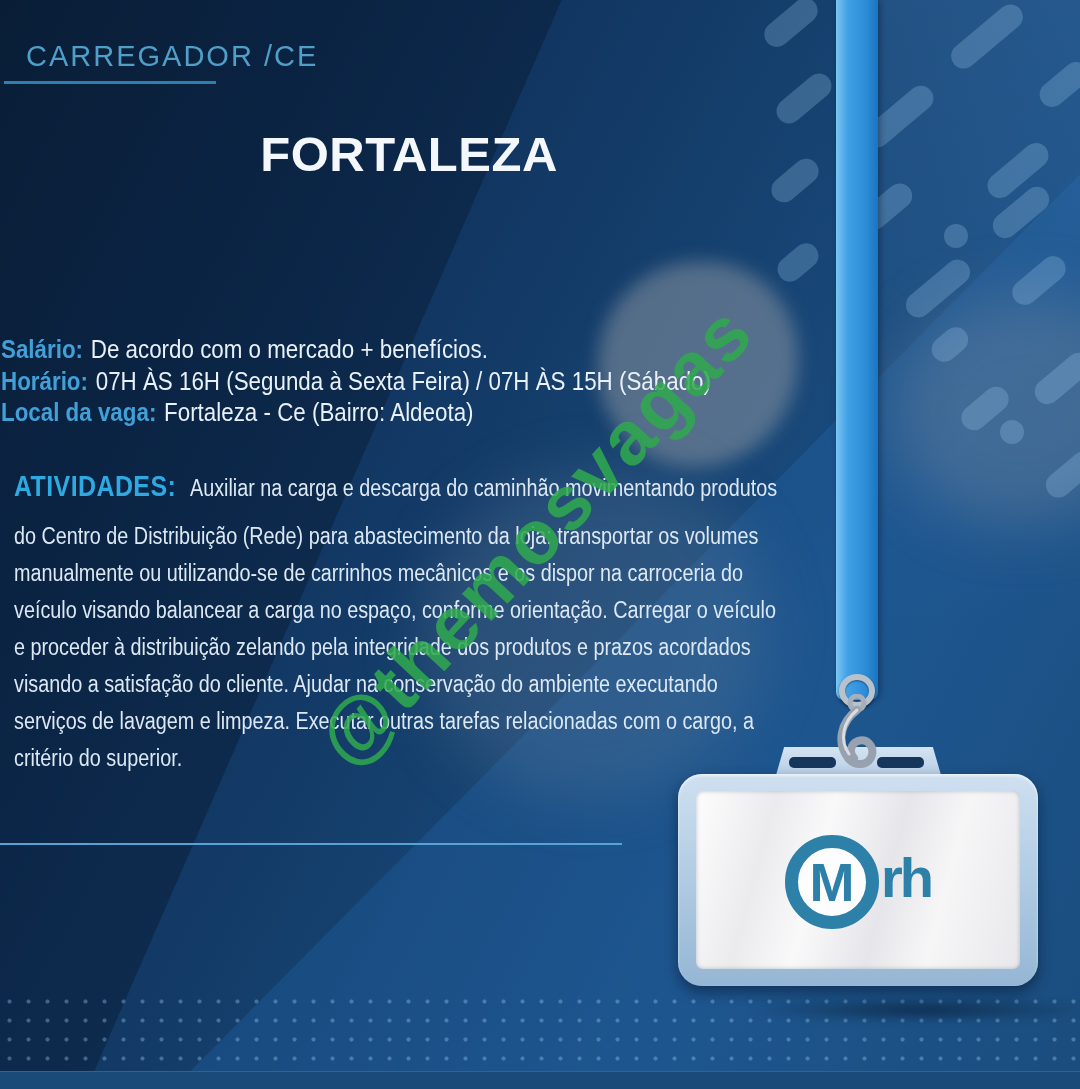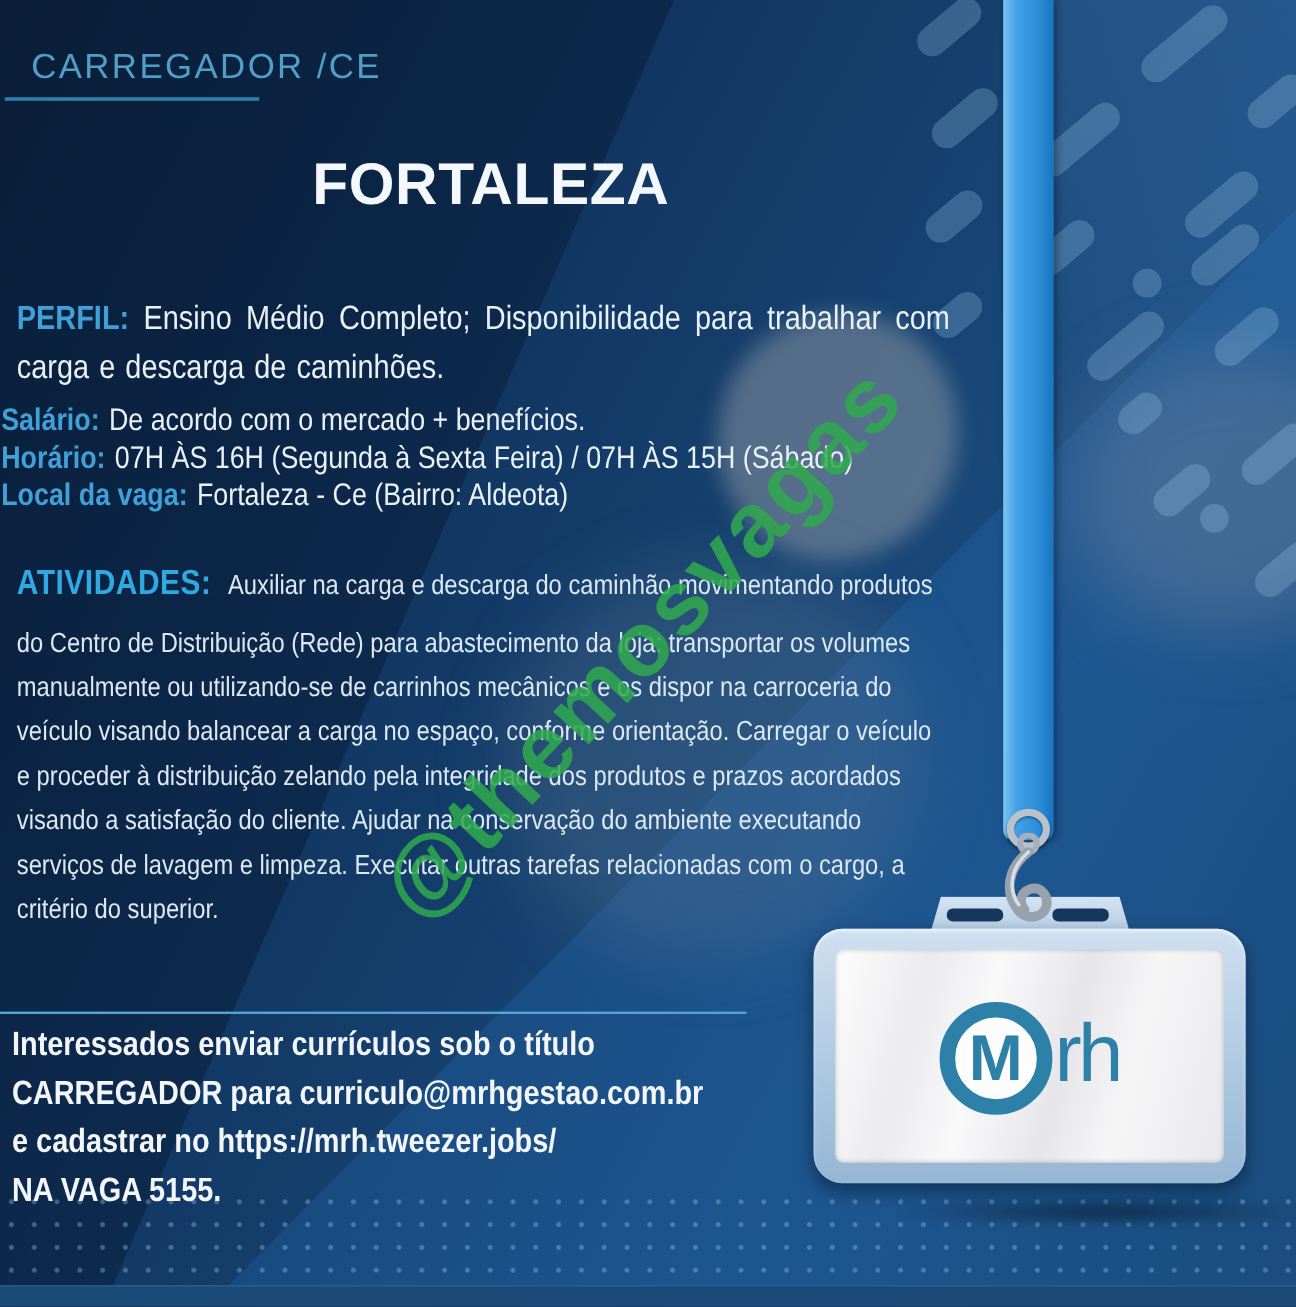--- a/index.html
+++ b/index.html
@@ -43,21 +43,21 @@
     border-radius:24px;box-shadow:0 6px 14px rgba(2,12,28,0.45), inset 0 2px 3px rgba(255,255,255,0.6);}
   .badge-card{position:absolute;left:696px;top:791px;width:324px;height:178px;z-index:5;
     border-radius:7px;
     background:linear-gradient(105deg,#fdfdfd 0%,#ebebee 22%,#f9f9fa 38%,#e6e6ea 58%,#f6f6f7 74%,#e8e8ec 100%);
     box-shadow:inset 0 0 4px rgba(60,80,100,0.35);
     display:flex;align-items:center;justify-content:center;}
   .logo{display:flex;align-items:center;transform:translateY(2px);}
   .logo-circle{width:68px;height:68px;border:13px solid #2d80a8;border-radius:50%;background:#fdfdfd;
     display:flex;align-items:center;justify-content:center;
     font-weight:900;font-size:54px;color:#2d80a8;line-height:1;}
-  .logo-rh{font-size:68px;font-weight:400;color:#2d80a8;letter-spacing:-3px;line-height:0.8;
+  .logo-rh{font-size:56px;font-weight:700;color:#2d80a8;letter-spacing:-3px;line-height:0.8;
     margin-left:2px;transform:translateY(-4px);}
   .badge-shadow{position:absolute;left:745px;top:998px;width:350px;height:24px;z-index:3;
     background:radial-gradient(ellipse at center,rgba(4,14,28,0.55) 0%,rgba(4,14,28,0) 70%);
     filter:blur(4px);}
   
   .loc-tag{position:absolute;left:26px;top:40px;font-size:29px;letter-spacing:2px;color:#4f9fc9;z-index:3;}
   .loc-underline{position:absolute;left:4px;top:81px;width:212px;height:3px;background:#2f7fae;z-index:3;}
   .title{position:absolute;left:14px;top:126px;width:790px;text-align:center;
     font-size:49px;font-weight:bold;color:#f4f8fc;letter-spacing:0.5px;z-index:3;}
   .cond{white-space:nowrap;transform:scaleX(0.86);transform-origin:0 0;}
@@ -128,27 +128,20 @@
       </div>
       <div class="logo-rh">rh</div>
     </div>
   </div>
   <div class="badge-shadow"></div>
 
   <div class="loc-tag">CARREGADOR /CE</div>
   <div class="loc-underline"></div>
   <div class="title">FORTALEZA</div>
 
-  <div class="profile">
-    <div class="cond" style="word-spacing:6px;">
-      <span class="label">PERFIL:</span>
-      <span>Ensino Médio Completo; Disponibilidade para trabalhar com</span>
-    </div>
-    <div class="cond">carga e descarga de caminhões.</div>
-  </div>
 
   <div class="details">
     <div class="cond">
       <span class="label">Salário:</span><span class="val">De acordo com o mercado + benefícios.</span>
     </div>
     <div class="cond">
       <span class="label">Horário:</span><span class="val">07H ÀS 16H (Segunda à Sexta Feira) / 07H ÀS 15H (Sábado)</span>
     </div>
     <div class="cond">
       <span class="label">Local da vaga:</span><span class="val">Fortaleza - Ce (Bairro: Aldeota)</span>
@@ -162,21 +155,15 @@
     <div class="cond">do Centro de Distribuição (Rede) para abastecimento da loja: transportar os volumes</div>
     <div class="cond">manualmente ou utilizando-se de carrinhos mecânicos e os dispor na carroceria do</div>
     <div class="cond">veículo visando balancear a carga no espaço, conforme orientação.  Carregar o veículo</div>
     <div class="cond">e proceder à distribuição zelando pela integridade dos produtos e prazos acordados</div>
     <div class="cond">visando a satisfação do cliente.  Ajudar na conservação do ambiente executando</div>
     <div class="cond">serviços de lavagem e limpeza.  Executar outras tarefas relacionadas com o cargo, a</div>
     <div class="cond">critério do superior.</div>
   </div>
 
   <div class="divider"></div>
-  <div class="contact">
-    <div class="cond">Interessados enviar currículos sob o título</div>
-    <div class="cond">CARREGADOR  para curriculo@mrhgestao.com.br</div>
-    <div class="cond">e cadastrar no https://mrh.tweezer.jobs/</div>
-    <div class="cond">NA VAGA 5155.</div>
-  </div>
 
   <div class="watermark">@themosvagas</div>
 </div>
 
 </body></html>

